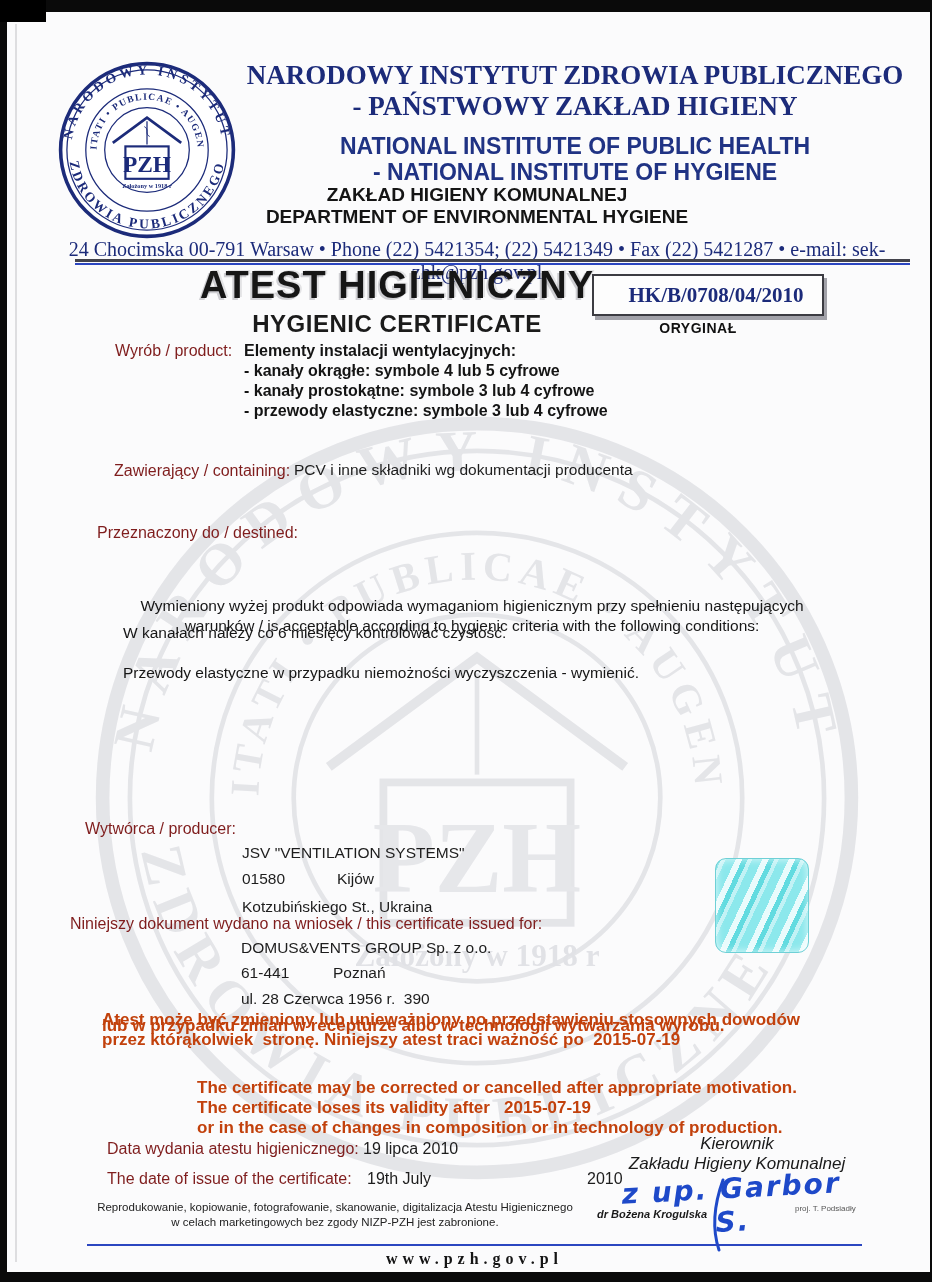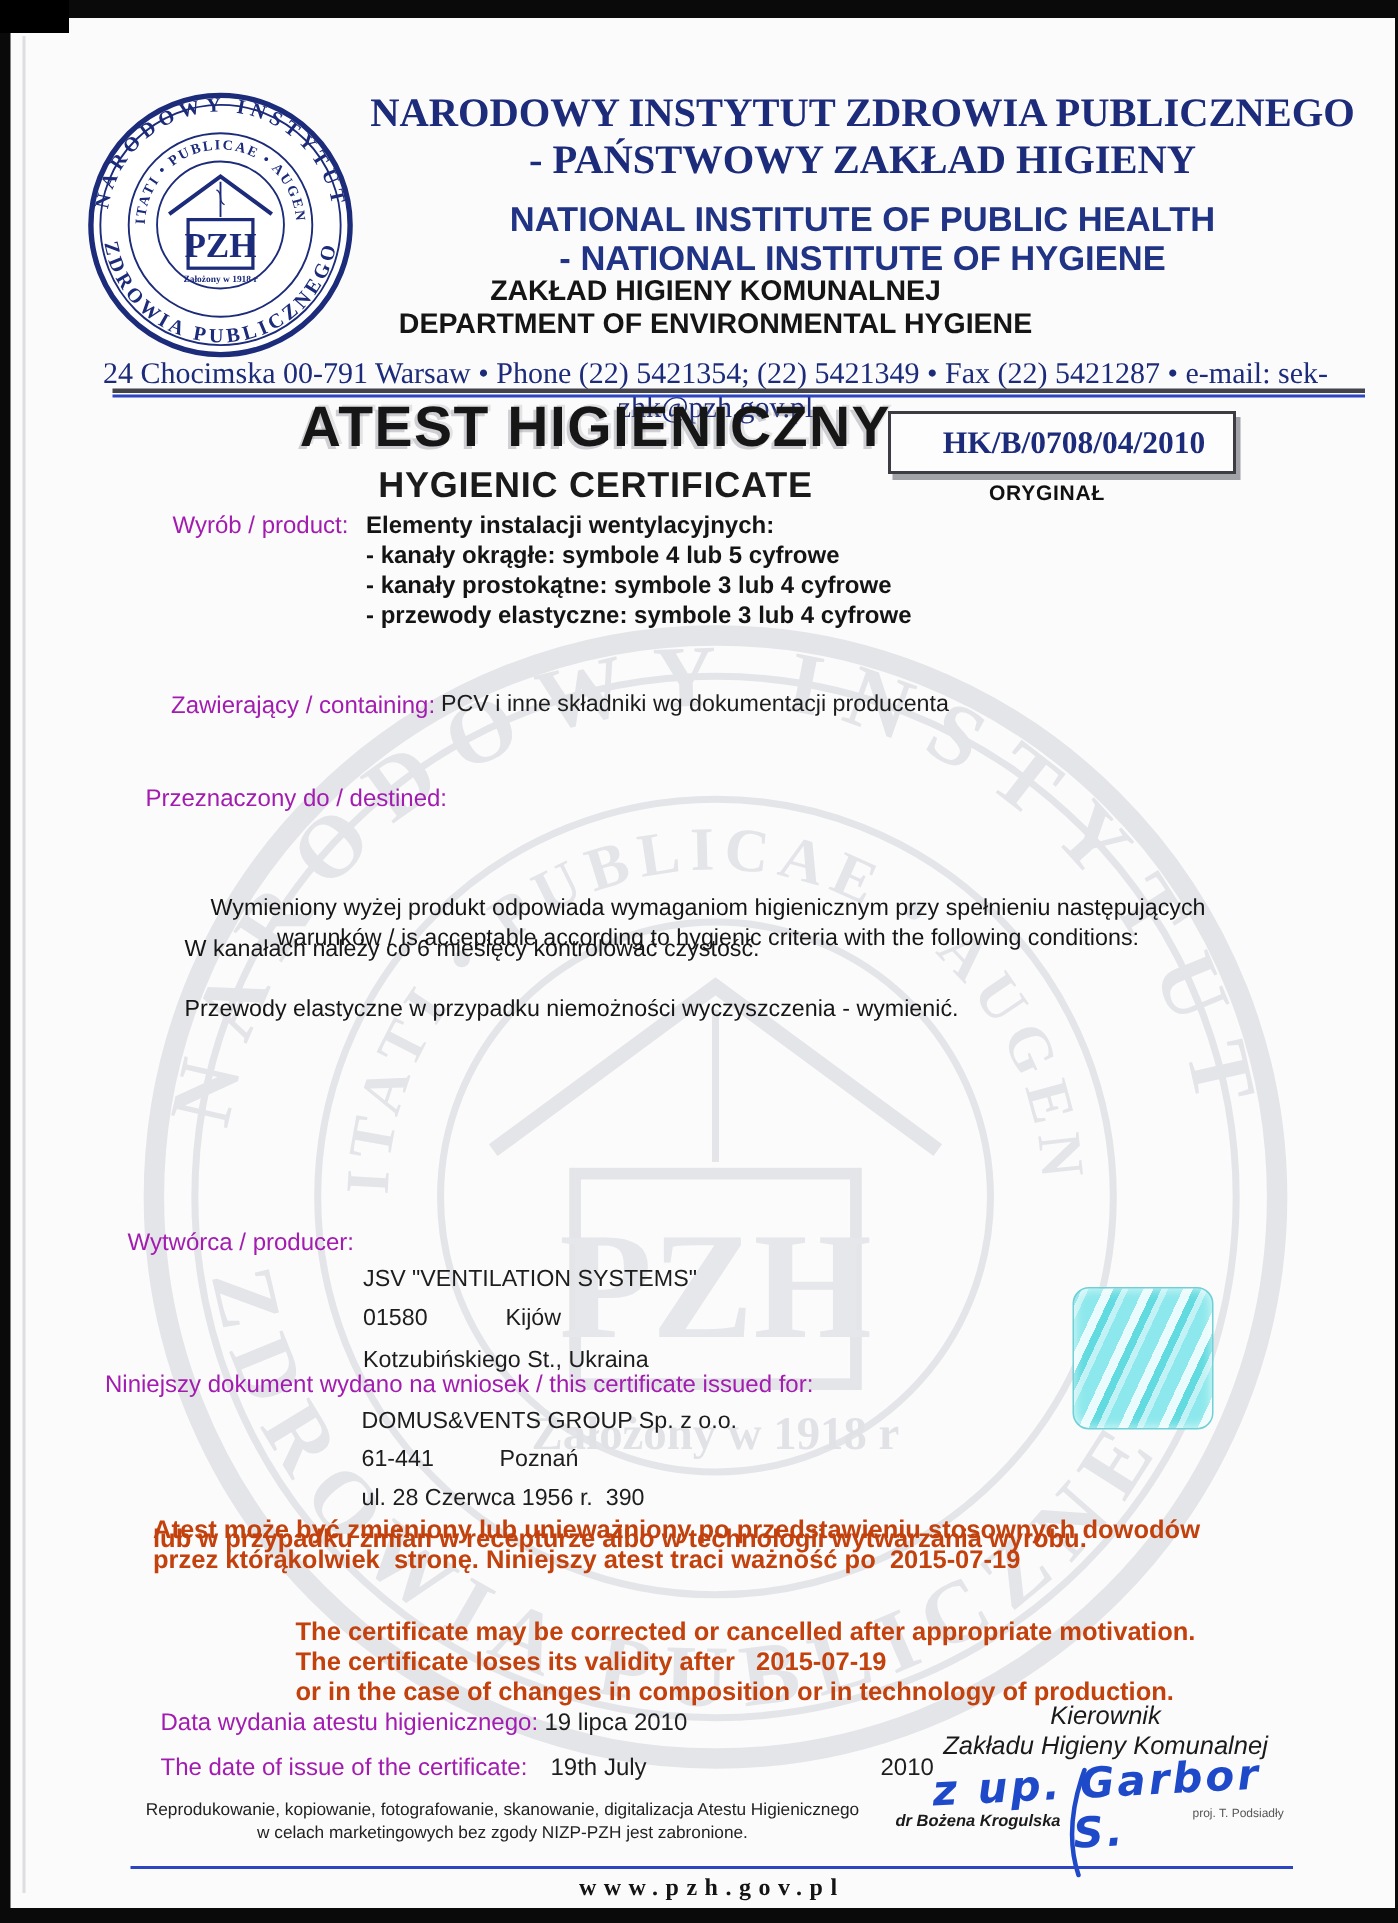--- a/index.html
+++ b/index.html
@@ -17,21 +17,21 @@
   .contact{font-family:"Liberation Serif",serif;font-weight:normal;color:#1c2b7a;font-size:20px;text-align:center;}
   .rule-dark{height:3px;background:#43434b;}
   .rule-blue{height:2px;background:#2b46c0;}
   .doc-title{font-size:38px;font-weight:800;letter-spacing:1px;color:#161616;
              text-shadow:-2px 2px 0 rgba(105,105,115,.30),2px -1px 0 rgba(105,105,115,.16);}
   .doc-subtitle{font-size:24px;font-weight:bold;color:#1b1b1b;letter-spacing:.5px;}
   .cert-box{border:2px solid #3c3c42;background:#fdfdfd;box-shadow:3px 4px 0 rgba(90,90,100,.55);
             display:flex;align-items:center;justify-content:center;
             font-family:"Liberation Serif",serif;font-weight:bold;font-size:21px;color:#1c2b7a;}
   .orig{font-weight:bold;font-size:14px;color:#111;letter-spacing:.5px;}
-  .lbl{font-size:16px;color:#a21caf;}
+  .lbl{font-size:16px;color:#7f1d1d;}
   .val-b{font-size:16px;font-weight:bold;color:#141414;}
   .val{font-size:15.5px;color:#1d1d1d;}
   .cond{font-size:15.5px;color:#161616;}
   .bold-par{font-size:17px;font-weight:bold;color:#c2410c;line-height:20px;}
   .pre{white-space:pre-wrap;}
   .sig-role{font-style:italic;font-size:17px;color:#1a1a1a;text-align:center;line-height:20px;}
   .sig-hand{font-family:"DejaVu Sans",sans-serif;font-style:italic;font-weight:600;font-size:28px;
             color:#1e49c9;letter-spacing:2px;transform:rotate(-3deg);}
   .sig-name{font-style:italic;font-weight:bold;font-size:11px;color:#1a1a1a;text-align:left;}
   .legal{font-size:11.5px;color:#222;text-align:center;line-height:15px;}

